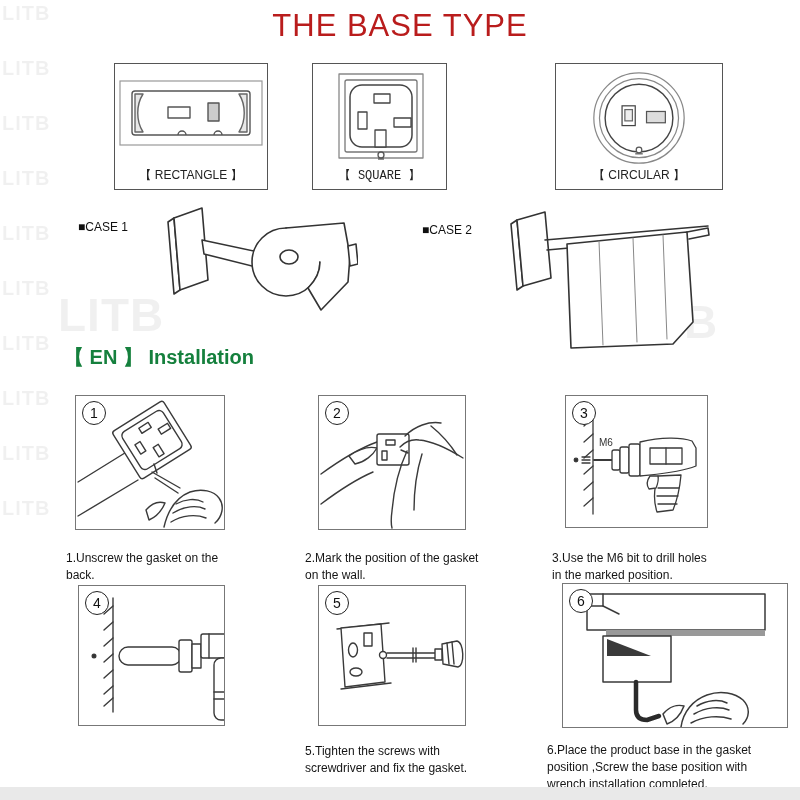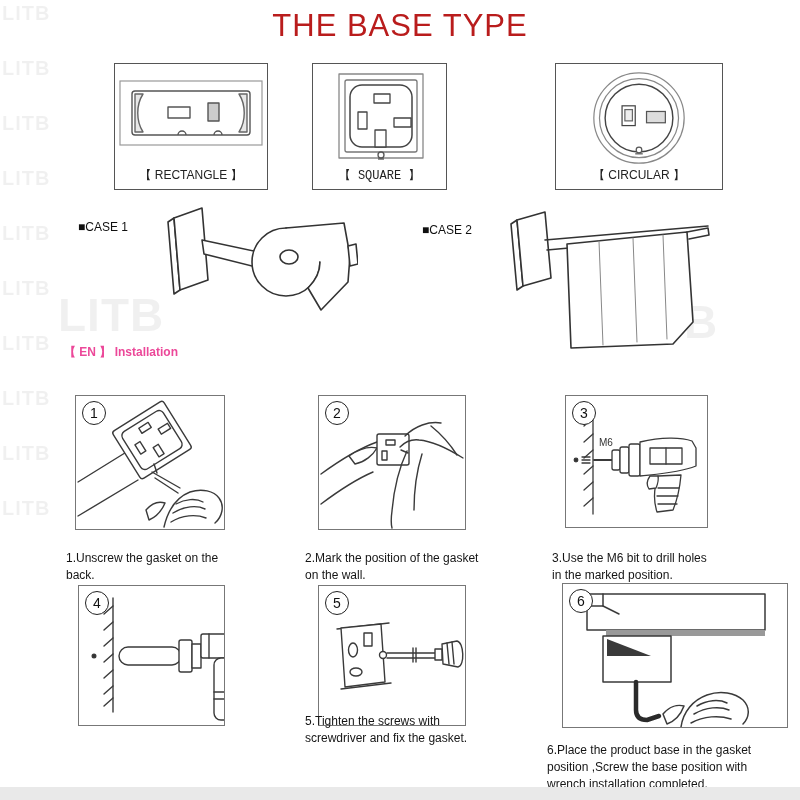--- a/index.html
+++ b/index.html
@@ -8,37 +8,37 @@
   .title{position:absolute;top:8px;left:0;right:0;text-align:center;
          font-size:31px;letter-spacing:1px;color:#b91c1c;font-weight:400;}
   .base-card{position:absolute;top:63px;height:127px;border:1px solid #555;box-sizing:border-box;
              display:flex;flex-direction:column;align-items:center;justify-content:space-between;
              padding:7px 0 5px;background:#fff;}
   .base-card .label{font-size:12px;color:#222;white-space:nowrap;}
   #card-rect{left:114px;width:154px;}
   #card-square{left:312px;width:135px;font-family:Liberation Mono, monospace;}
   #card-circ{left:524px;width:168px;margin-left:31px;}
   .case-label{position:absolute;font-size:12px;color:#101010;}
-  .en-heading{position:absolute;left:64px;top:344px;font-size:12px;font-weight:bold;color:#ec4899;}
+  .en-heading{position:absolute;left:64px;top:344px;font-size:20px;font-weight:bold;color:#15803d;}
   .step-box{position:absolute;border:1px solid #777;background:#fff;box-sizing:border-box;}
   #box1{left:75px;top:395px;width:150px;height:135px;}
   #box2{left:318px;top:395px;width:148px;height:135px;}
   #box3{left:565px;top:395px;width:143px;height:133px;}
   #box4{left:78px;top:585px;width:147px;height:141px;}
   #box5{left:318px;top:585px;width:148px;height:141px;}
   #box6{left:562px;top:583px;width:226px;height:145px;}
   .step-num{position:absolute;top:5px;left:6px;width:22px;height:22px;border:1.5px solid #222;
             border-radius:50%;display:flex;align-items:center;justify-content:center;
             font-size:14px;color:#111;background:#fff;z-index:2;}
   .step-caption{position:absolute;font-size:12px;line-height:1.42;color:#151515;white-space:pre-line;}
   #cap1{left:66px;top:538px;}
   #cap2{left:305px;top:538px;}
   #cap3{left:552px;top:538px;}
   #cap4{left:66px;top:732px;}
-  #cap5{left:305px;top:705px;margin-top:8px;}
+  #cap5{left:305px;top:735px;margin-top:8px;}
   #cap6{left:547px;top:730px;}
   .case-illus{position:absolute;}
   #case1-illus{left:158px;top:198px;}
   #case2-illus{left:503px;top:204px;}
   .wm{position:absolute;color:rgba(0,0,0,0.06);font-weight:bold;letter-spacing:1px;
       pointer-events:none;user-select:none;}
   .wm.small{font-size:20px;left:2px;}
   .wm.big{font-size:46px;}
   .wm.mid{font-size:24px;}
   .bottom-band{position:absolute;left:0;right:0;bottom:0;height:13px;background:#e9e9e9;}

